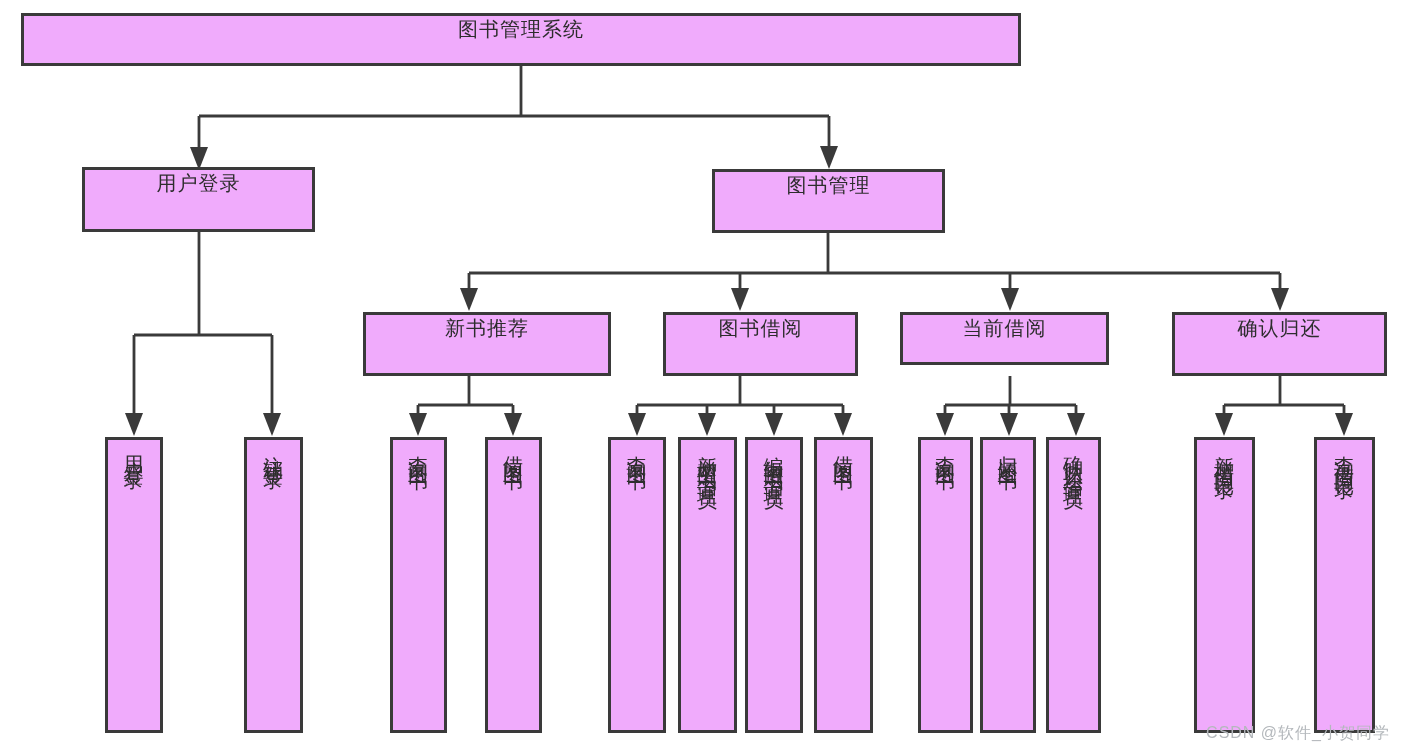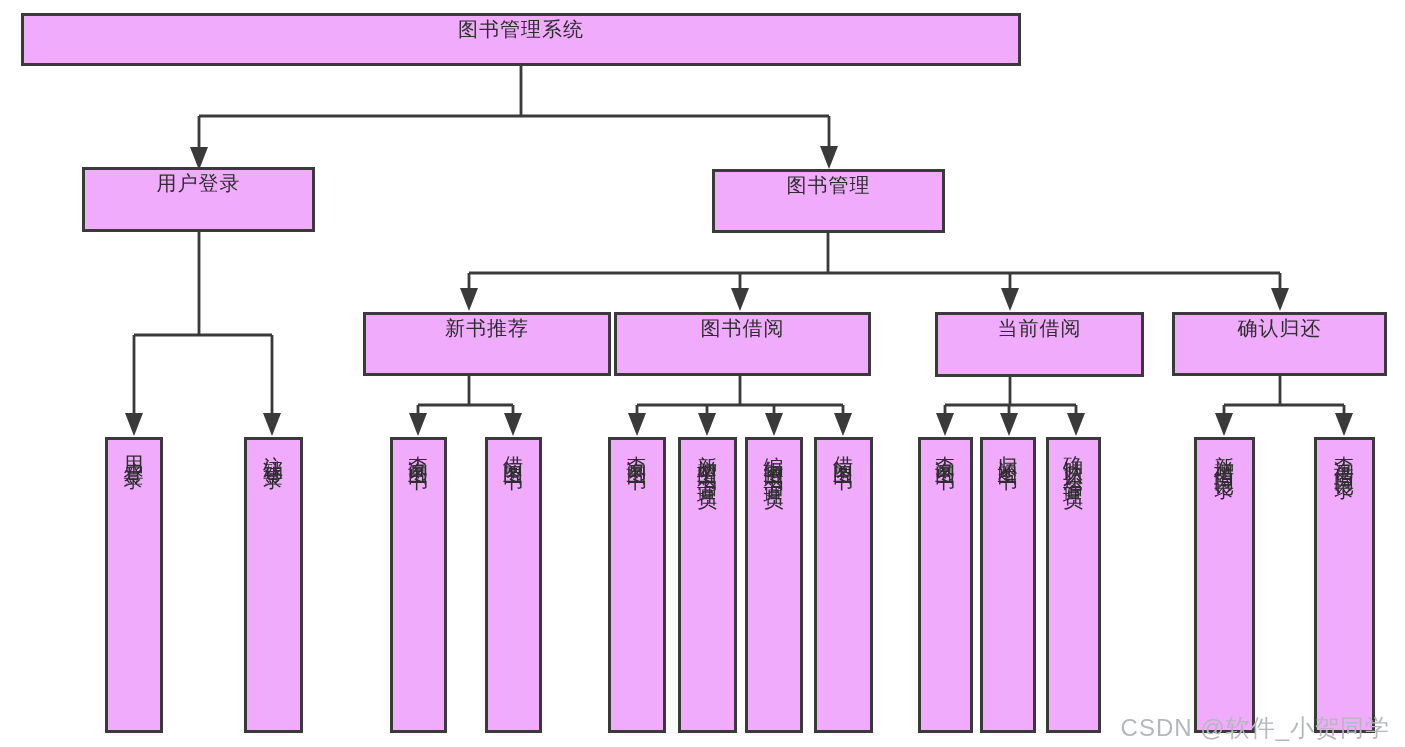--- a/index.html
+++ b/index.html
@@ -44,21 +44,21 @@
     text-orientation: upright;
     letter-spacing: 5px;
     line-height: 1;
     font-size: 20px;
     color: #2d2d2d;
   }
   #watermark {
     position: absolute;
     right: 15px;
     bottom: 3px;
-    font-size: 24px;
+    font-size: 16px;
     letter-spacing: 1px;
     color: #b4b8bc;
     white-space: nowrap;
   }
 </style>
 </head>
 <body>
 
 <div id="canvas">
 
@@ -109,24 +109,24 @@
   <div class="box" style="left:82px; top:167px; width:233px; height:65px;">
     <span>用户登录</span>
   </div>
   <div class="box" style="left:712px; top:169px; width:233px; height:64px;">
     <span>图书管理</span>
   </div>
 
   <div class="box" style="left:363px; top:312px; width:248px; height:64px;">
     <span>新书推荐</span>
   </div>
-  <div class="box" style="left:614px; top:312px; width:257px; height:64px;">
+  <div class="box" style="left:663px; top:312px; width:195px; height:64px;">
     <span>图书借阅</span>
   </div>
-  <div class="box" style="left:935px; top:312px; width:209px; height:65px;">
+  <div class="box" style="left:900px; top:312px; width:209px; height:53px;">
     <span>当前借阅</span>
   </div>
   <div class="box" style="left:1172px; top:312px; width:215px; height:64px;">
     <span>确认归还</span>
   </div>
 
   <div class="box leaf" style="left:105px; width:58px;">
     <span class="vtext">用户登录</span>
   </div>
   <div class="box leaf" style="left:244px; width:59px;">

